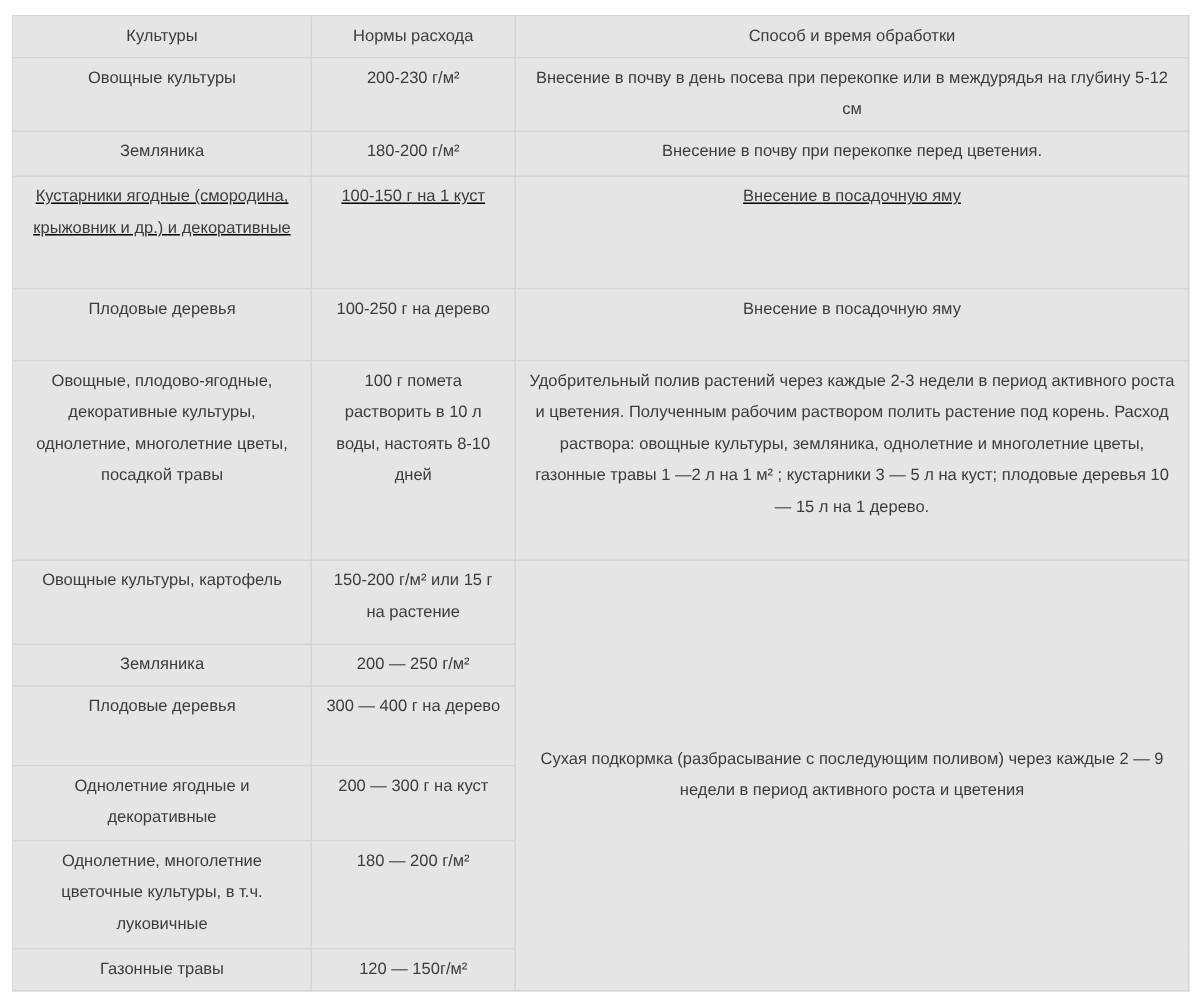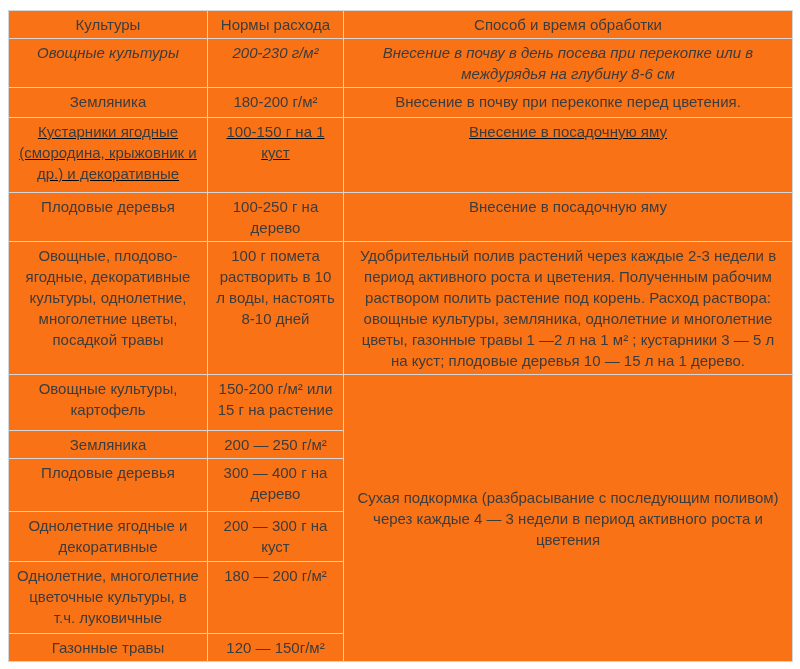--- a/index.html
+++ b/index.html
@@ -12,36 +12,36 @@
     overflow: hidden;
   }
   .page { padding: 10px 8px 0 8px; }
   table.fert {
     border-collapse: collapse;
     width: 784px;
     table-layout: fixed;
   }
   .fert th, .fert td {
     border: 1px solid #d5d5d5;
-    font-size: 15px;
+    font-size: 11px;
     line-height: 21px;
     font-weight: 400;
     color: #3c3c3c;
     text-align: center;
     vertical-align: top;
     padding: 3px 8px;
-    background: #f97316;
+    background: #e5e5e5;
     word-wrap: break-word;
   }
   col.c1 { width: 199px; }
   col.c2 { width: 136px; }
   col.c3 { width: 449px; }
   td.merged { vertical-align: middle; }
   tr.h28  { height: 28px; }
-  tr.h49  { height: 49px; font-style: italic; }
+  tr.h49  { height: 49px; }
   tr.h30  { height: 30px; }
   tr.h75  { height: 75px; text-decoration: underline; }
   tr.h48  { height: 48px; }
   tr.h133 { height: 133px; }
   tr.h56  { height: 56px; margin-left: 36px; }
   tr.h26  { height: 26px; }
   tr.h53  { height: 53px; }
   tr.h50  { height: 50px; }
   tr.h72  { height: 72px; }
   tr.h27  { height: 27px; }
@@ -60,21 +60,21 @@
       <tr class="h28">
         <th>Культуры</th>
         <th>Нормы расхода</th>
         <th>Способ и время обработки</th>
       </tr>
     </thead>
     <tbody>
       <tr class="h49">
         <td>Овощные культуры</td>
         <td>200-230 г/м²</td>
-        <td>Внесение в почву в день посева при перекопке или в междурядья на глубину 8-6 см</td>
+        <td>Внесение в почву в день посева при перекопке или в междурядья на глубину 5-12 см</td>
       </tr>
       <tr class="h30">
         <td>Земляника</td>
         <td>180-200 г/м²</td>
         <td>Внесение в почву при перекопке перед цветения.</td>
       </tr>
       <tr class="h75">
         <td>Кустарники ягодные (смородина, крыжовник и др.) и декоративные</td>
         <td>100-150 г на 1 куст</td>
         <td>Внесение в посадочную яму</td>
@@ -85,21 +85,21 @@
         <td>Внесение в посадочную яму</td>
       </tr>
       <tr class="h133">
         <td>Овощные, плодово-ягодные, декоративные культуры, однолетние, многолетние цветы, посадкой травы</td>
         <td>100 г помета растворить в 10 л воды, настоять 8-10 дней</td>
         <td>Удобрительный полив растений через каждые 2-3 недели в период активного роста и цветения. Полученным рабочим раствором полить растение под корень. Расход раствора: овощные культуры, земляника, однолетние и многолетние цветы, газонные травы 1 —2 л на 1 м² ; кустарники 3 — 5 л на куст; плодовые деревья 10 — 15 л на 1 дерево.</td>
       </tr>
       <tr class="h56">
         <td>Овощные культуры, картофель</td>
         <td>150-200 г/м² или 15 г на растение</td>
-        <td class="merged" rowspan="6">Сухая подкормка (разбрасывание с последующим поливом) через каждые 4 — 3 недели в период активного роста и цветения</td>
+        <td class="merged" rowspan="6">Сухая подкормка (разбрасывание с последующим поливом) через каждые 2 — 9 недели в период активного роста и цветения</td>
       </tr>
       <tr class="h26">
         <td>Земляника</td>
         <td>200 — 250 г/м²</td>
       </tr>
       <tr class="h53">
         <td>Плодовые деревья</td>
         <td>300 — 400 г на дерево</td>
       </tr>
       <tr class="h50">

